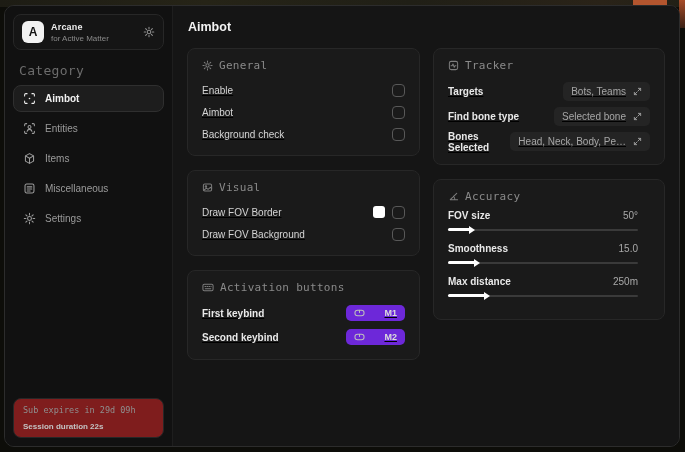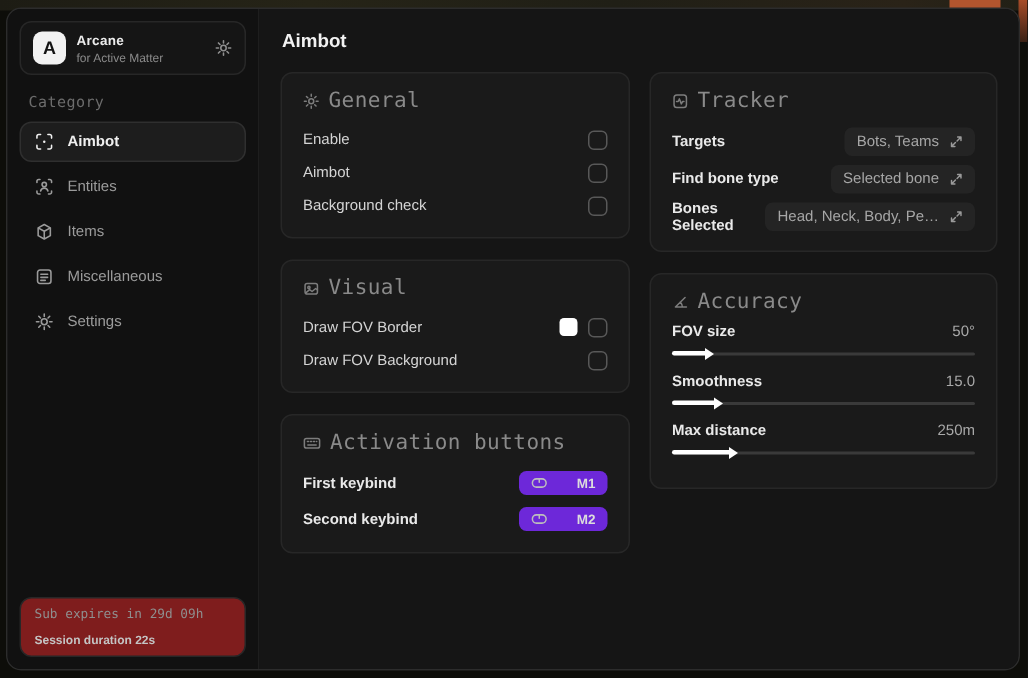--- a/index.html
+++ b/index.html
@@ -28,64 +28,64 @@
     display:flex; flex-direction:column; padding:8px; }
   .brand { border:1px solid #272727; border-radius:8px; padding:6px 8px;
     display:flex; align-items:center; gap:7px; background:#151515; }
   .logo { width:22px; height:22px; border-radius:6px; background:#f2f2f2; color:#131313;
     font-weight:bold; font-size:12px; display:flex; align-items:center; justify-content:center; flex:none; }
   .brand-text { display:flex; flex-direction:column; }
   .brand-title { font-size:9px; font-weight:bold; color:#ececec; letter-spacing:.2px; }
   .brand-sub { font-size:8px; color:#8a8a8a; margin-top:2px; }
   .gear-btn { margin-left:auto; color:#8f8f8f; display:flex; cursor:pointer; }
 
-  .category { font-family:"DejaVu Sans Mono", monospace; font-size:10px; color:#6c6c6c;
+  .category { font-family:"DejaVu Sans Mono", monospace; font-size:13px; color:#6c6c6c;
     margin:13px 6px 7px 6px; letter-spacing:.3px; }
 
   .side-item { display:flex; align-items:center; gap:9px; padding:6px 9px; margin-bottom:3px;
     border:1px solid transparent; border-radius:8px; color:#9b9b9b; font-size:10px; cursor:pointer; }
   .side-item.active { background:#1d1d1d; border-color:#2f2f2f; color:#f0f0f0; font-weight:bold; }
   .side-item svg { flex:none; }
 
   .sub-box { margin-top:auto; border:1px solid #272727; border-radius:8px; padding:6px 9px; background:#7f1d1d; }
   .sub-line1 { font-family:"DejaVu Sans Mono", monospace; font-size:8.5px; color:#8f8f8f; white-space:nowrap; }
   .sub-line2 { font-size:8px; color:#c4c4c4; font-weight:bold; margin-top:7px; }
 
   
   .main { flex:1; background:#151515; padding:12px 14px; overflow:hidden; }
   .page-title { font-size:12.5px; font-weight:bold; color:#f2f2f2; margin:2px 0 14px 1px; }
   .columns { display:flex; gap:13px; align-items:flex-start; }
   .col { display:flex; flex-direction:column; gap:14px; }
   .col-left { width:237px; } .col-right { width:236px;justify-content:flex-end; }
 
   .card { width:100%; background:#1a1a1a; border:1px solid #272727; border-radius:8px; padding:10px 14px; }
   .card-header { display:flex; align-items:center; gap:6px; margin-bottom:7px;
-    font-family:"DejaVu Sans Mono", monospace; font-size:14px; color:#8a8a8a; letter-spacing:.3px; }
+    font-family:"DejaVu Sans Mono", monospace; font-size:11px; color:#8a8a8a; letter-spacing:.3px; }
   .card-header svg { color:#7d7d7d; }
 
-  .row { display:flex; align-items:center; justify-content:space-between; min-height:22px; }
+  .row { display:flex; align-items:center; justify-content:space-between; min-height:22px;text-decoration:underline; }
   .row.tall { min-height:24px; } .row.tracker { min-height:25px; }
   .row-label { font-size:10px; color:#d4d4d4; }
   .row-label.strong { font-weight:bold; color:#e9e9e9; }
   .controls { display:flex; align-items:center; }
 
   .checkbox { width:13px; height:13px; border:1.5px solid #585858; border-radius:4px;
     background:transparent; cursor:pointer; flex:none; }
   .swatch { width:12px; height:12px; border-radius:3px; margin-right:7px; cursor:pointer; flex:none; }
 
   .key-btn { display:flex; align-items:center; gap:19px; background:#6d28d9; border-radius:5px;
     padding:3px 8px; color:#dcdcdc; font-size:9px; font-weight:bold; cursor:pointer; }
   .key-btn svg { color:#bdbdbd; }
 
   .select-btn { display:flex; align-items:center; gap:7px; background:#242424; border-radius:5px;
     padding:4px 8px; color:#a6a6a6; font-size:10px; cursor:pointer; max-width:150px; }
   .select-btn .sel-val { white-space:nowrap; overflow:hidden; text-overflow:ellipsis; }
   .select-btn svg { flex:none; color:#9a9a9a; }
 
-  .slider-group { margin:3px 0 9px 0; }
+  .slider-group { margin:3px 12px 9px 0; }
   .slider-head { display:flex; align-items:center; justify-content:space-between; }
   .slider-value { font-size:10px; color:#a9a9a9; }
   .slider { position:relative; height:9px; margin-top:4px; cursor:pointer; }
   .slider .track { position:absolute; top:3.5px; left:0; right:0; height:2px; background:#3a3a3a; border-radius:1px; }
   .slider .fill { position:absolute; top:3px; left:0; height:3px; background:#ffffff; border-radius:2px; }
   .slider .thumb { position:absolute; top:0.5px; width:0; height:0;
     border-left:6px solid #ffffff; border-top:4px solid transparent; border-bottom:4px solid transparent; }
 </style>
 </head>
 <body>

